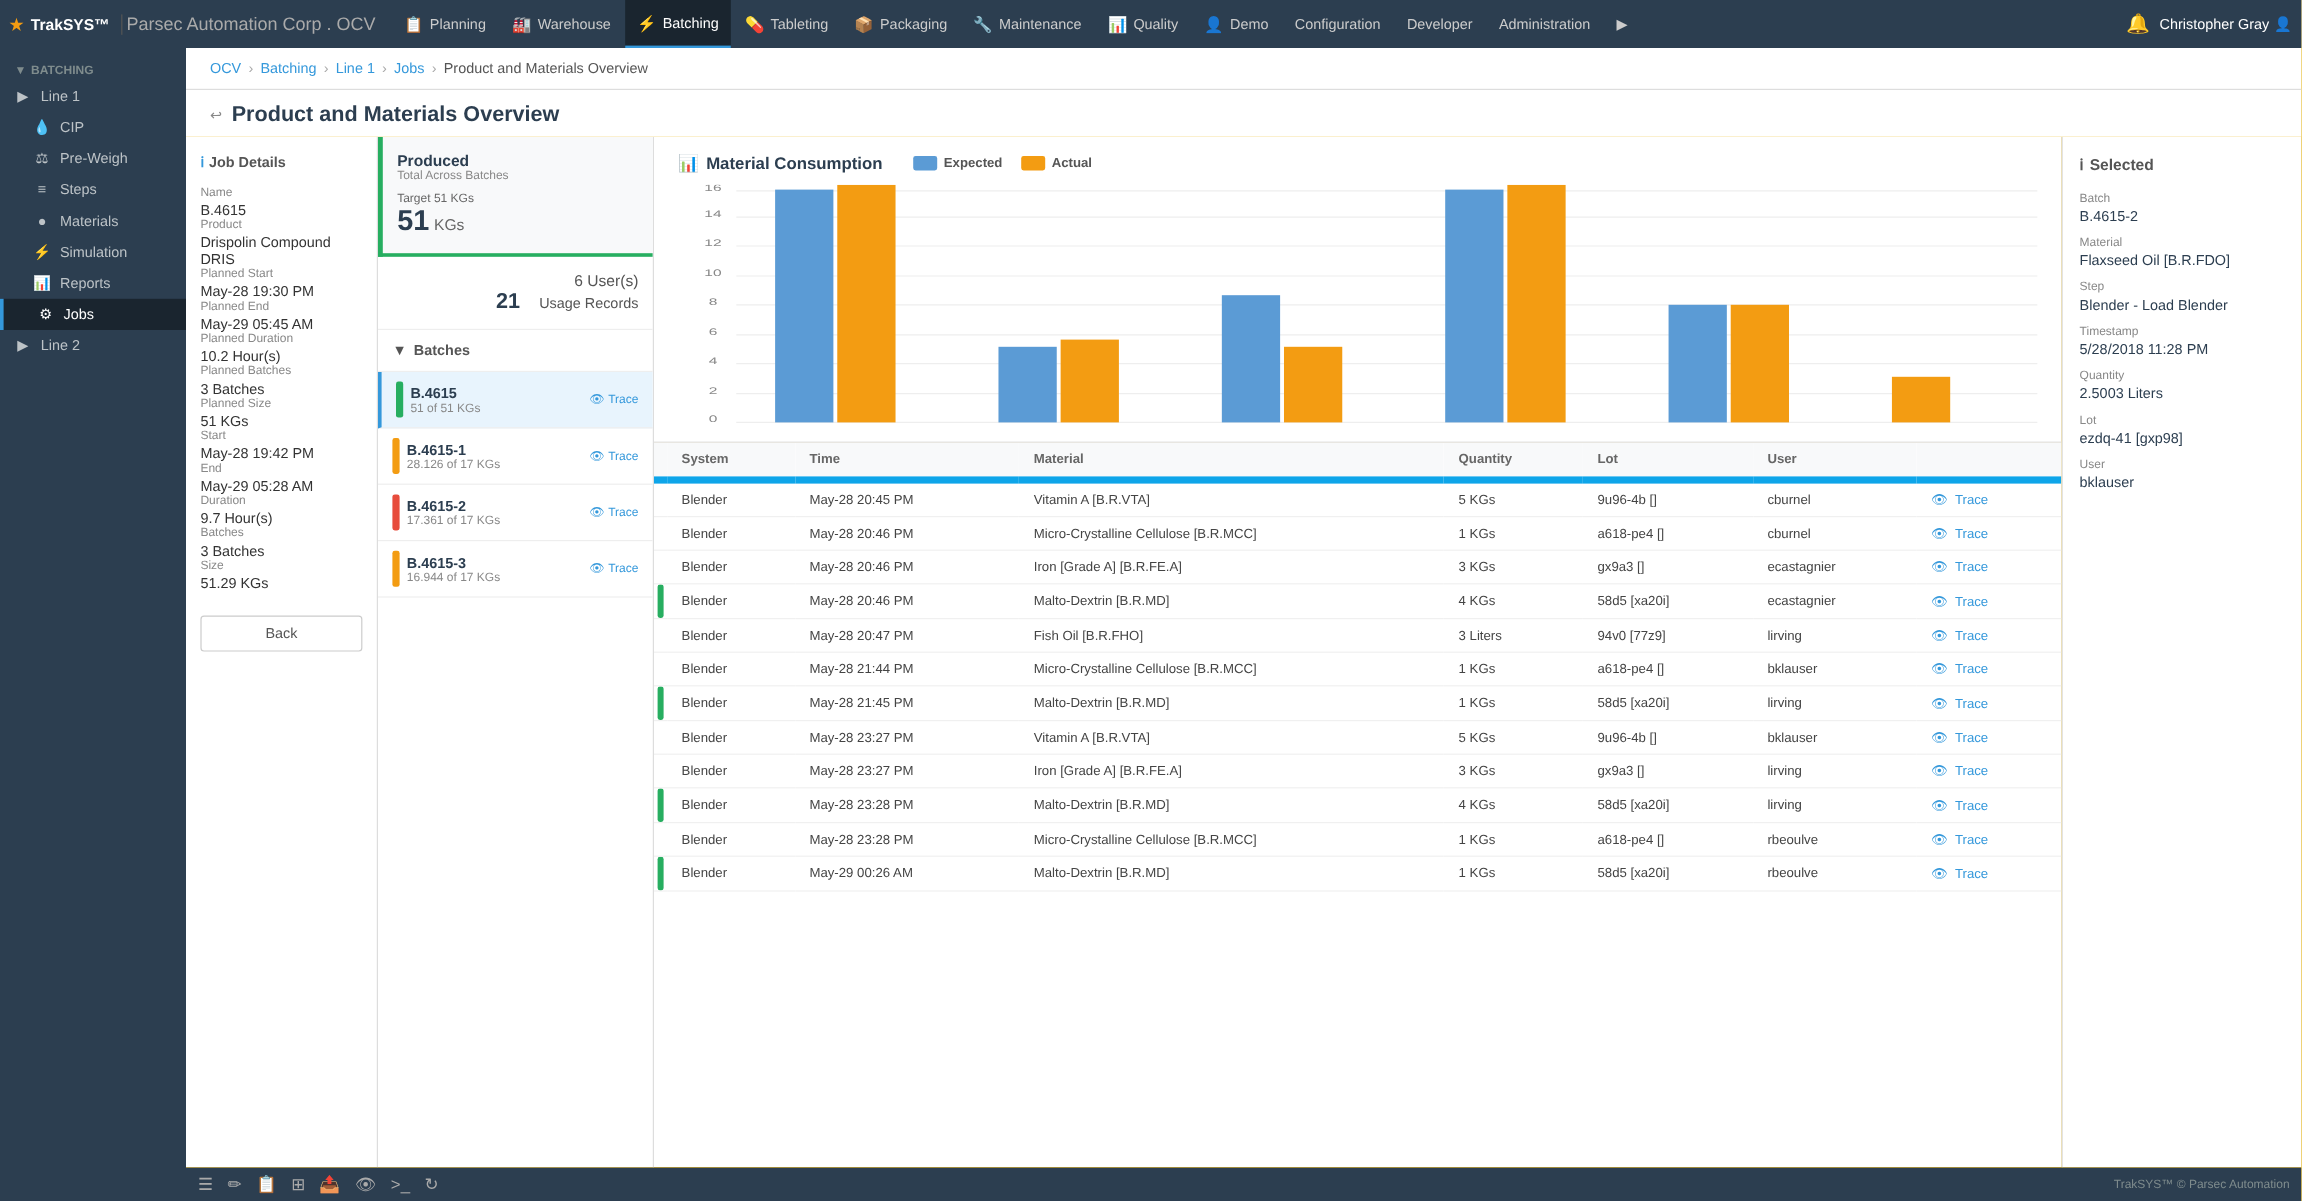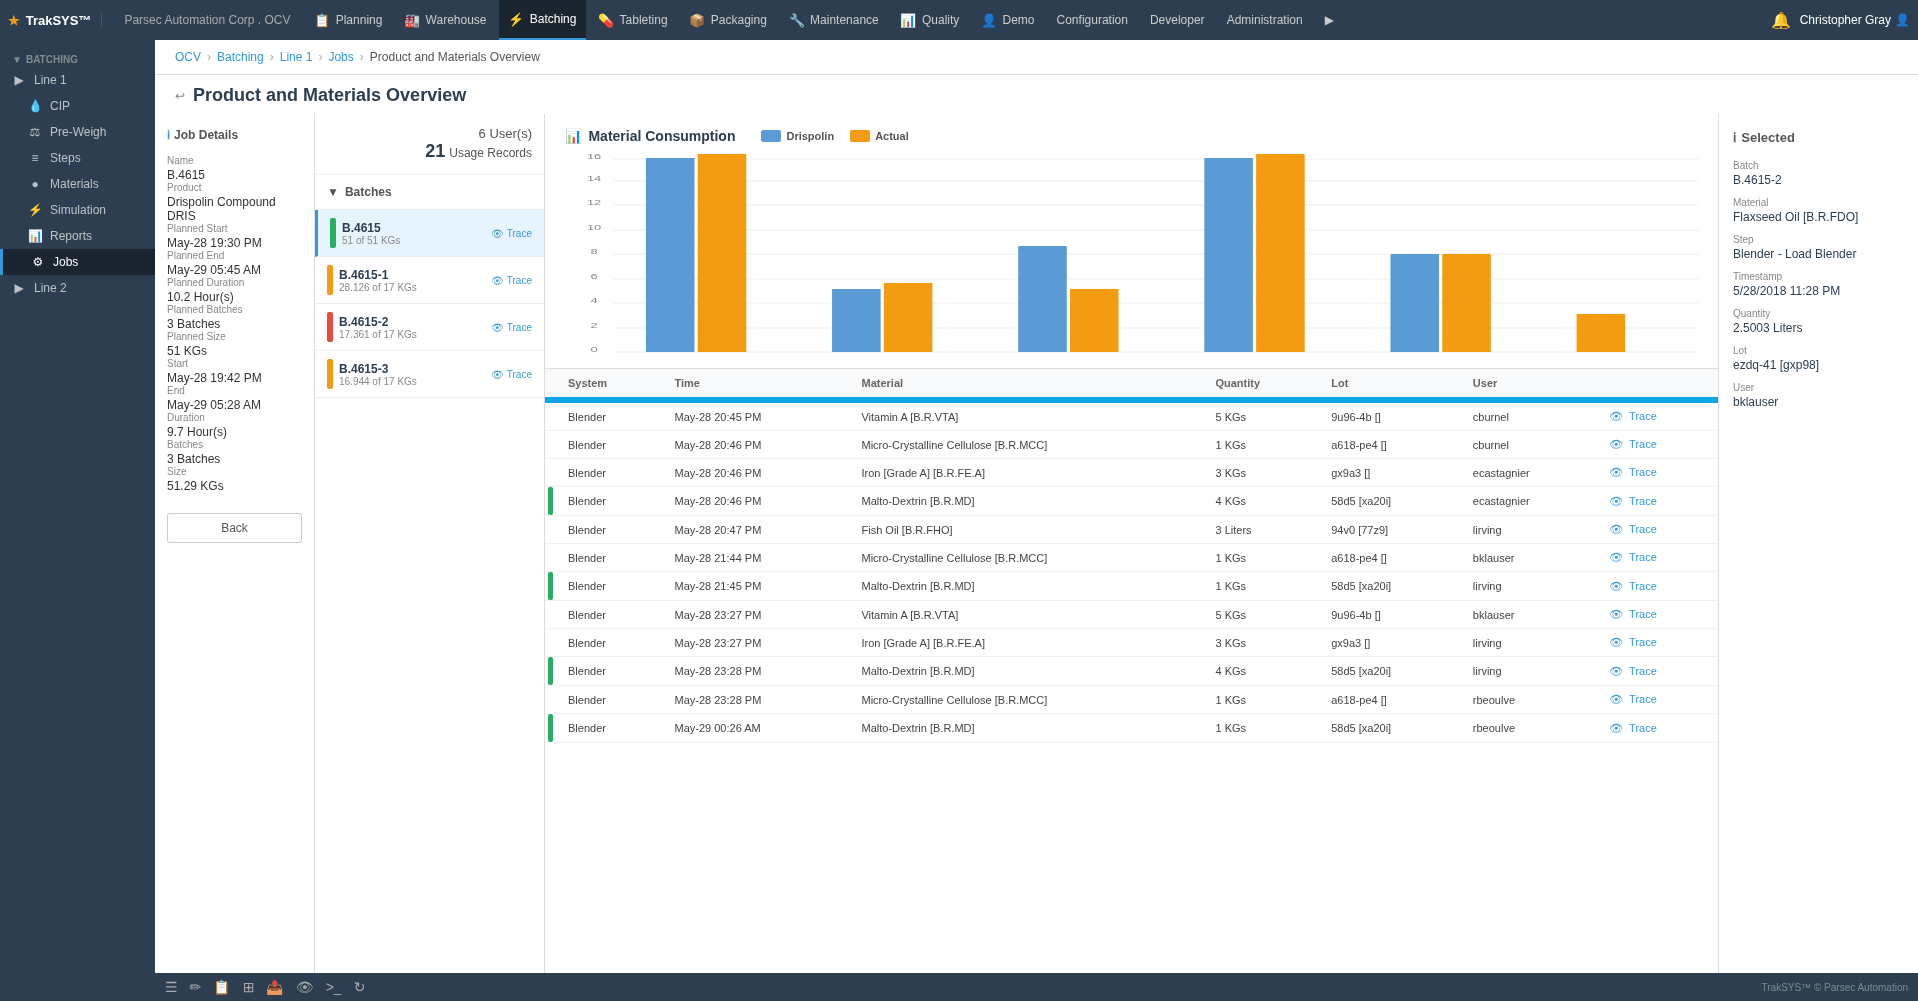--- a/index.html
+++ b/index.html
@@ -2,21 +2,21 @@
 <html><head>
   <meta charset="utf-8">
   <style>
     * { margin: 0; padding: 0; box-sizing: border-box; }
     body { font-family: 'Segoe UI', Arial, sans-serif; font-size: 12px; background: #f0f2f5; color: #333; overflow: hidden; height: 1001px; width: 1918px; }
 
     
     .top-nav { display: flex; align-items: center; background: #2c3e50; color: #ccc; height: 40px; padding: 0 8px; gap: 2px; font-size: 12px; }
     .top-nav .brand { display: flex; align-items: center; gap: 6px; color: #fff; font-weight: bold; font-size: 13px; margin-right: 8px; }
     .top-nav .brand .star { color: #f39c12; }
-    .top-nav .company { color: #aaa; font-size: 12px; margin-right: 12px; border-left: 1px solid #555; padding-left: 22px; text-align: center; }
+    .top-nav .company { color: #aaa; font-size: 15px; margin-right: 12px; border-left: 1px solid #555; padding-left: 3px; text-align: center; }
     .nav-item { padding: 0 10px; height: 40px; display: flex; align-items: center; gap: 5px; cursor: pointer; color: #ccc; font-size: 12px; white-space: nowrap; }
     .nav-item.active { background: #1a252f; color: #fff; border-bottom: 2px solid #3498db; }
     .nav-item .nav-icon { font-size: 13px; }
     .nav-spacer { flex: 1; }
     .nav-right { display: flex; align-items: center; gap: 8px; }
     .nav-right .notif { color: #ccc; font-size: 16px; cursor: pointer; }
     .nav-right .user { color: #fff; font-size: 12px; display: flex; align-items: center; gap: 4px; }
 
     
     .main-layout { display: flex; height: calc(1001px - 40px); }
@@ -286,25 +286,34 @@
         <div class="field-value">3 Batches</div>
 
         <div class="field-label">Size</div>
         <div class="field-value">51.29 KGs</div>
 
         <button class="back-btn">Back</button>
       </div>
 
       <div class="middle-panel">
 
+        <div class="produced-section" style="border-left: 4px solid #27ae60;">
+          <div class="produced-title">Produced</div>
+          <div class="produced-subtitle">Total Across Batches</div>
+          <div class="produced-target">Target 51 KGs</div>
+          <div style="display:flex; align-items:baseline;">
+            <span class="produced-value">51</span>
+            <span class="produced-unit">KGs</span>
+          </div>
+        </div>
 
 
         <div class="users-section">
           <div class="users-count">6 User(s)</div>
-          <div style="display:flex; align-items:baseline; justify-content:flex-end; gap:4px;">
+          <div style="display:flex; align-items:baseline; justify-content:flex-end; gap:16px;">
             <span class="usage-count">21</span>
             <span class="usage-label">Usage Records</span>
           </div>
         </div>
 
         <div class="batches-header">
           <span>▼</span>
           <span>Batches</span>
         </div>
 
@@ -359,21 +368,21 @@
 
       <div class="right-panel">
 
         <div class="chart-area">
           <div class="chart-title">
             <span>📊</span>
             <span>Material Consumption</span>
             <div class="chart-legend" style="margin-left:20px; margin-bottom:0;">
               <div class="legend-item">
                 <div class="legend-color" style="background:#5b9bd5;"></div>
-                <span>Drispolin</span>
+                <span>Expected</span>
               </div>
               <div class="legend-item">
                 <div class="legend-color" style="background:#f39c12;"></div>
                 <span>Actual</span>
               </div>
             </div>
           </div>
           <div class="chart-container">
             <svg class="chart-svg" viewBox="0 0 700 200" preserveAspectRatio="none">
 

